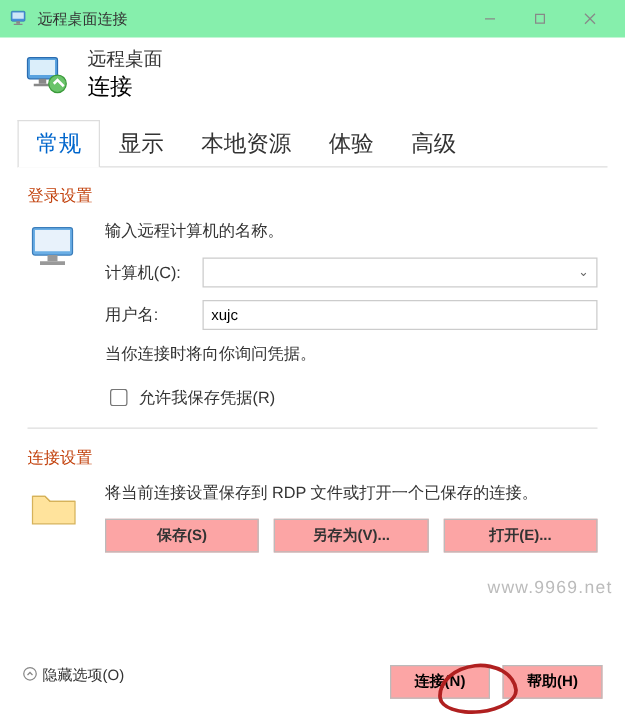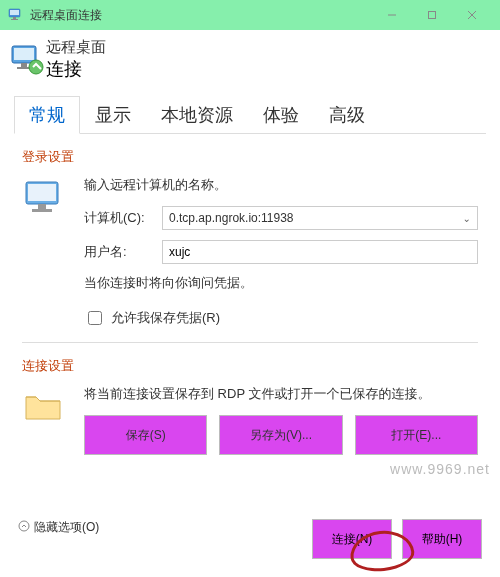--- a/index.html
+++ b/index.html
@@ -5,21 +5,21 @@
     * { box-sizing: border-box; font-family: "Microsoft YaHei", "Segoe UI", sans-serif; }
     body { margin: 0; background: #fff; width: 500px; height: 577px; overflow: hidden; position: relative; }
     
     .titlebar { height: 30px; display: flex; align-items: center; padding: 0 8px; background: #86efac; }
     .titlebar-icon { width: 16px; height: 16px; margin-right: 6px; }
     .titlebar-text { font-size: 12px; color: #333; flex: 1; }
     .winbtns { display: flex; gap: 0; }
     .winbtn { width: 40px; height: 28px; display: flex; align-items: center; justify-content: center; color: #888; font-size: 14px; cursor: pointer; }
     .winbtn svg { width: 10px; height: 10px; }
     
-    .header { display: flex; align-items: center; padding: 8px 10px 14px; gap: 0; }
+    .header { display: flex; align-items: center; padding: 8px 20px 14px; gap: 14px; }
     .header-icon { width: 36px; height: 36px; }
     .header-text1 { font-size: 15px; color: #333; }
     .header-text2 { font-size: 18px; color: #000000; font-weight: 400; }
     
     .tabstrip { display: flex; border-bottom: 1px solid #ddd; margin: 0 14px; }
     .tab { padding: 6px 14px; font-size: 18px; color: #333; cursor: pointer; border: 1px solid transparent; position: relative; top: 1px; }
     .tab.active { border: 1px solid #ddd; border-bottom: 1px solid #fff; background: #fff; color: #0066cc; }
     
     .body { padding: 14px 22px 10px; }
     .section-title { font-size: 13px; color: #c2410c; margin-bottom: 10px; }
@@ -34,21 +34,21 @@
     .select-box { flex: 1; border: 1px solid #ccc; height: 24px; display: flex; align-items: center; padding: 0 6px; font-size: 12px; position: relative; cursor: pointer; }
     .select-box .chev { position: absolute; right: 6px; color: #666; font-size: 10px; }
     .text-input { flex: 1; border: 1px solid #ccc; height: 24px; padding: 0 6px; font-size: 12px; }
     
     .checkbox-row { display: flex; align-items: center; gap: 6px; margin-top: 16px; font-size: 13px; }
     .checkbox-row input { width: 14px; height: 14px; }
     
     .divider { border-top: 1px solid #ddd; margin: 14px 0; }
     
     .btn-row { display: flex; gap: 12px; margin-top: 10px; }
-    .btn { flex: 1; height: 40px; border: 1px solid #bbb; background: #d946ef; font-size: 12px; cursor: pointer; display: flex; align-items: center; justify-content: center; }
+    .btn { flex: 1; height: 27px; border: 1px solid #bbb; background: #fca5a5; font-size: 12px; cursor: pointer; display: flex; align-items: center; justify-content: center; font-weight: bold; }
     
     .footer { position: absolute; bottom: 18px; left: 18px; right: 18px; display: flex; align-items: flex-start; }
     .hide-opts { display: flex; align-items: center; gap: 4px; font-size: 12px; color: #333; cursor: pointer; }
     .footer-btns { margin-left: auto; display: flex; gap: 10px; }
     .footer-btns .btn { flex: none; width: 80px; }
     
     .circle-annot { position: absolute; bottom: 6px; right: 86px; width: 64px; height: 40px; border: 3px solid #b02020; border-radius: 50% 50% 50% 50% / 60% 60% 40% 40%; pointer-events: none; transform: rotate(-6deg); }
     
     .watermark { position: absolute; right: 10px; bottom: 100px; font-size: 14px; color: rgba(120,120,120,0.5); letter-spacing: 1px; pointer-events: none; }
   </style>
@@ -120,21 +120,20 @@
           <rect x="6" y="8" width="28" height="17" fill="#e8f2fb"></rect>
           <rect x="16" y="28" width="8" height="5" fill="#999"></rect>
           <rect x="10" y="33" width="20" height="3" fill="#999"></rect>
         </svg>
     </div>
     <div class="section-content">
       <p>输入远程计算机的名称。</p>
       <div class="form-row">
         <div class="form-label">计算机(C):</div>
         <div class="select-box">
-          <span>0.tcp.ap.ngrok.io:11938</span>
           <span class="chev">⌄</span>
         </div>
       </div>
       <div class="form-row">
         <div class="form-label">用户名:</div>
         <input class="text-input" type="text" value="xujc" style="">
       </div>
       <p>当你连接时将向你询问凭据。</p>
       <label class="checkbox-row">
         <input type="checkbox" style="">

